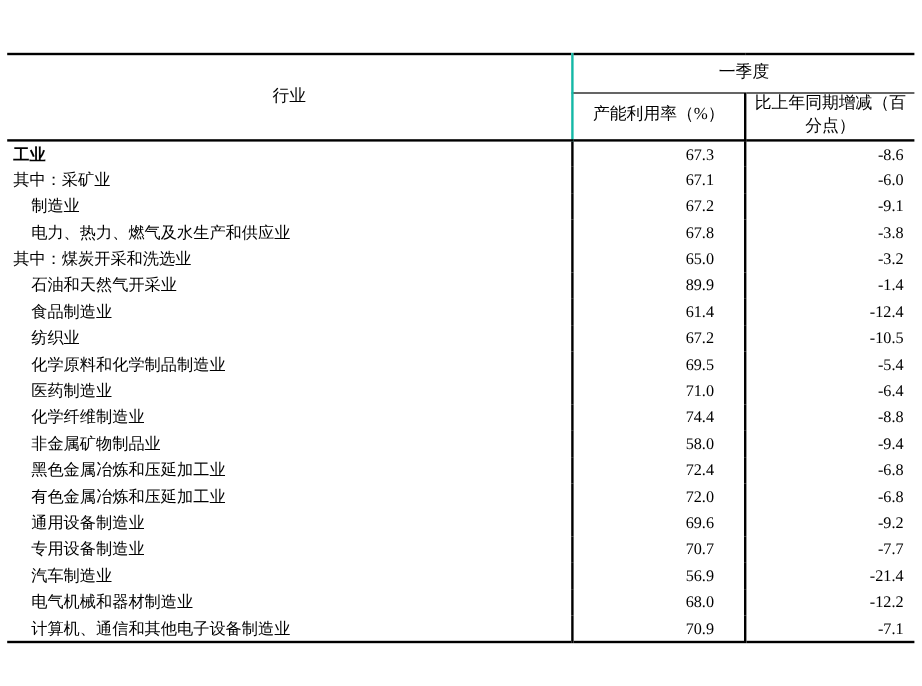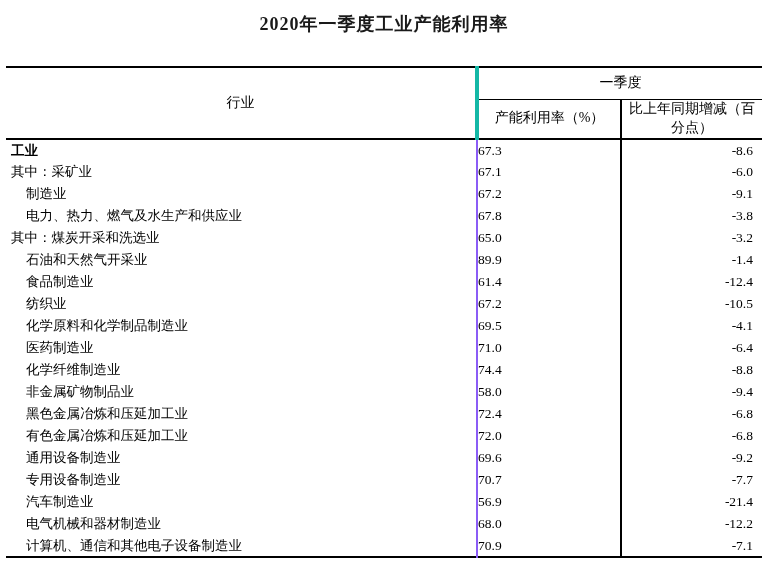--- a/index.html
+++ b/index.html
@@ -41,21 +41,21 @@
   col.c3 { width: 141px; }
 
   th {
     font-weight: normal;
     font-size: 14px;
     vertical-align: middle;
     padding: 0 4px;
     line-height: 1.35;
   }
   th.industry-th {
-    border-right: 4px solid #14b8a6;
+    border-right: 2px solid #14b8a6;
     border-bottom: 2px solid #000;
   }
   th.quarter-th {
     height: 32px;
     border-bottom: 1px solid #000;
   }
   th.util-th {
     height: 40px;
     border-right: 2px solid #000;
     border-bottom: 2px solid #000;
@@ -69,39 +69,39 @@
 
   tbody tr { height: 22px; }
   td {
     padding: 0;
     vertical-align: middle;
     white-space: nowrap;
     overflow: hidden;
   }
   td.label-cell {
     padding-left: 5px;
-    border-right: 2px solid #8b5cf6;
+    border-right: 2px solid #000000;
   }
   tr.indent td.label-cell { padding-left: 20px; }
   tr.bold-row td.label-cell { font-weight: bold; }
   td.util-cell {
-    padding-right: 2px;
+    text-align: right;
+    padding-right: 25px;
     border-right: 2px solid #000;
   }
   td.change-cell {
     text-align: right;
     padding-right: 9px;
     margin-left: 42px;
   }
 </style>
 </head>
 <body>
 
 <div class="page">
-  <h1 class="title">2020年一季度工业产能利用率</h1>
 
   <table class="stat-table">
     <colgroup>
         <col class="c1">
         <col class="c2">
         <col class="c3">
       </colgroup>
     <thead>
       <tr>
         <th class="industry-th" rowspan="2">行业</th>
@@ -149,21 +149,21 @@
         <td class="change-cell">-12.4</td>
       </tr>
       <tr class="indent">
         <td class="label-cell">纺织业</td>
         <td class="util-cell">67.2</td>
         <td class="change-cell">-10.5</td>
       </tr>
       <tr class="indent">
         <td class="label-cell">化学原料和化学制品制造业</td>
         <td class="util-cell">69.5</td>
-        <td class="change-cell">-4.1</td>
+        <td class="change-cell">-5.4</td>
       </tr>
       <tr class="indent">
         <td class="label-cell">医药制造业</td>
         <td class="util-cell">71.0</td>
         <td class="change-cell">-6.4</td>
       </tr>
       <tr class="indent">
         <td class="label-cell">化学纤维制造业</td>
         <td class="util-cell">74.4</td>
         <td class="change-cell">-8.8</td>

